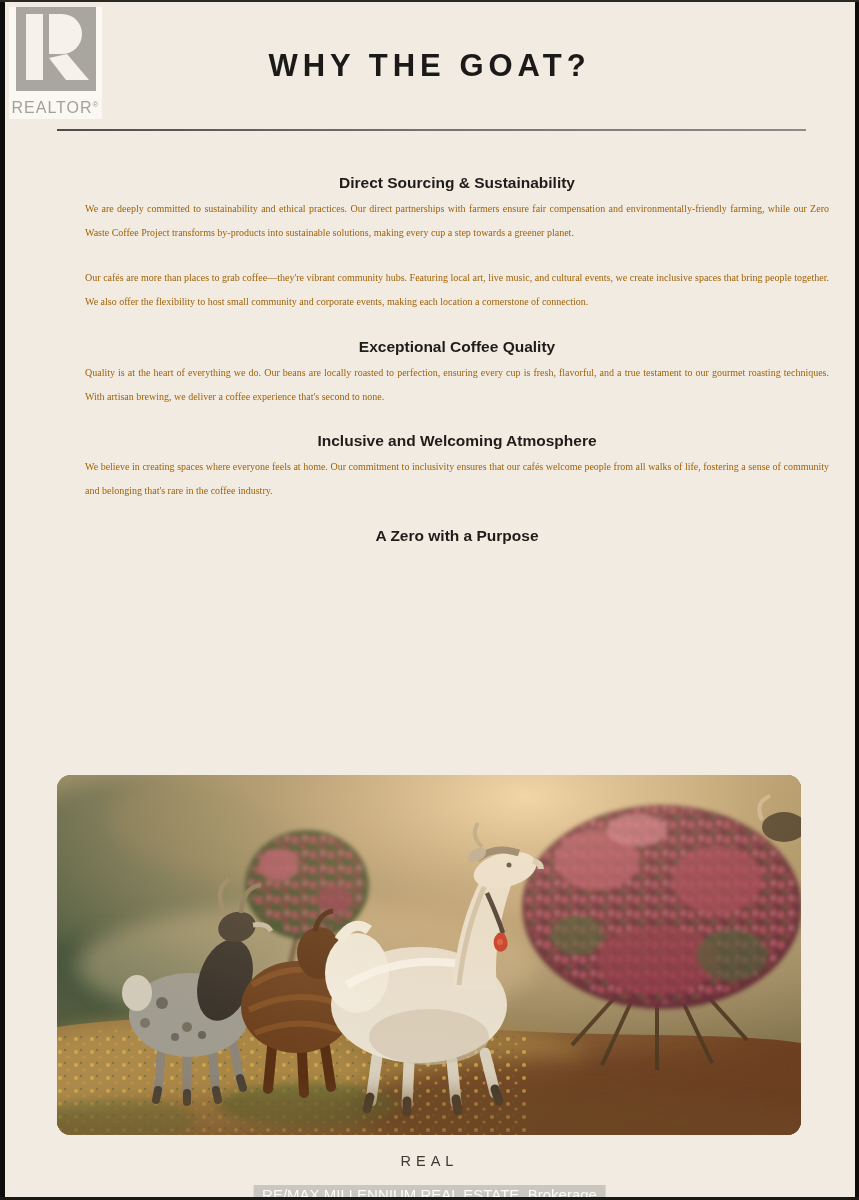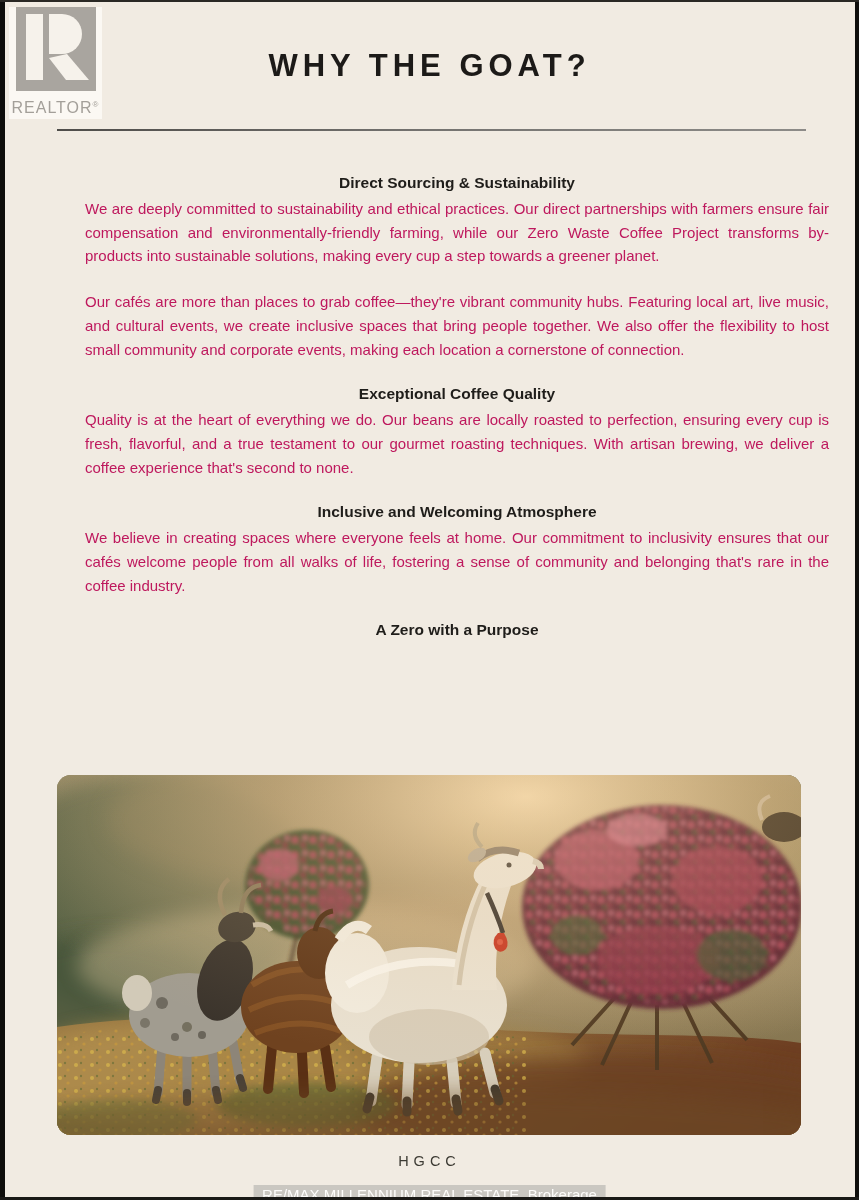--- a/index.html
+++ b/index.html
@@ -41,21 +41,21 @@
   }
 
   
   .sections{position:absolute;left:57px;top:172px;width:744px;margin-left:28px;}
   .section{margin-bottom:22px;}
   .section h3{
     margin:0 0 3px 0;text-align:center;font-size:15.5px;line-height:22px;
     font-weight:bold;color:#1f1d1a;
   }
   .section p{
-    margin:0;font-size:15px;line-height:23.7px;text-align:justify;color:#be185d;
+    margin:0;font-size:10px;line-height:23.7px;text-align:justify;color:#a16207;font-family:Liberation Serif, serif;
   }
 
   
   .photo{
     position:absolute;left:57px;top:775px;width:744px;height:360px;
     border-radius:14px;overflow:hidden;background:#857e5c;
   }
   .photo svg{display:block;}
 
   
@@ -246,15 +246,15 @@
         <path d="M447,158 q6,10 2,16 q-6,6 -11,-1 q-4,-8 3,-15 z" fill="#c8341f"></path>
         <circle cx="443" cy="167" r="3" fill="#e0543c"></circle>
       </g>
 
       <ellipse cx="372" cy="352" rx="420" ry="36" fill="#6e4b26" opacity="0.45" filter="url(#b10)"></ellipse>
       <rect width="744" height="360" fill="url(#glow)" opacity="0.35"></rect>
     </svg>
   </div>
 
   <div class="watermark">RE/MAX MILLENNIUM REAL ESTATE, Brokerage</div>
-  <div class="hgcc">HGCC</div>
+  <div class="hgcc">REAL</div>
 
 </div>
 
 </body></html>

